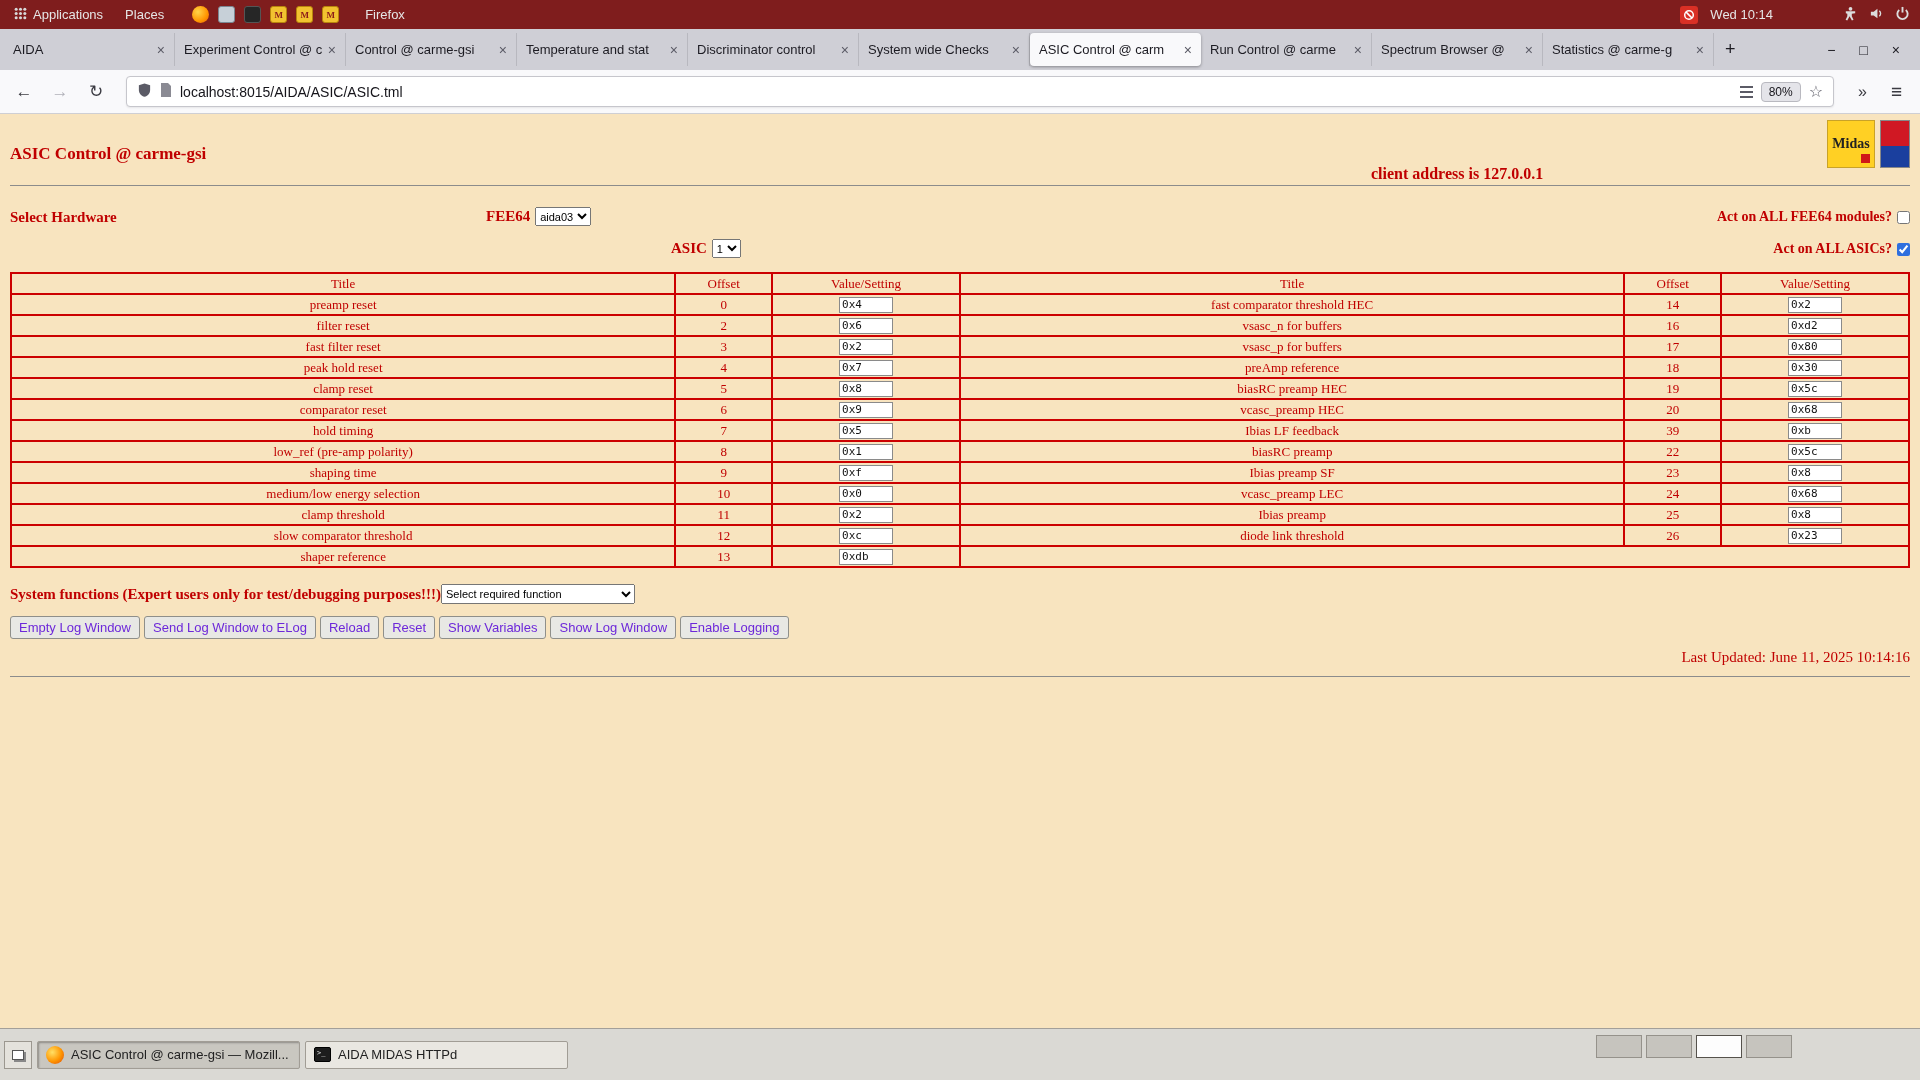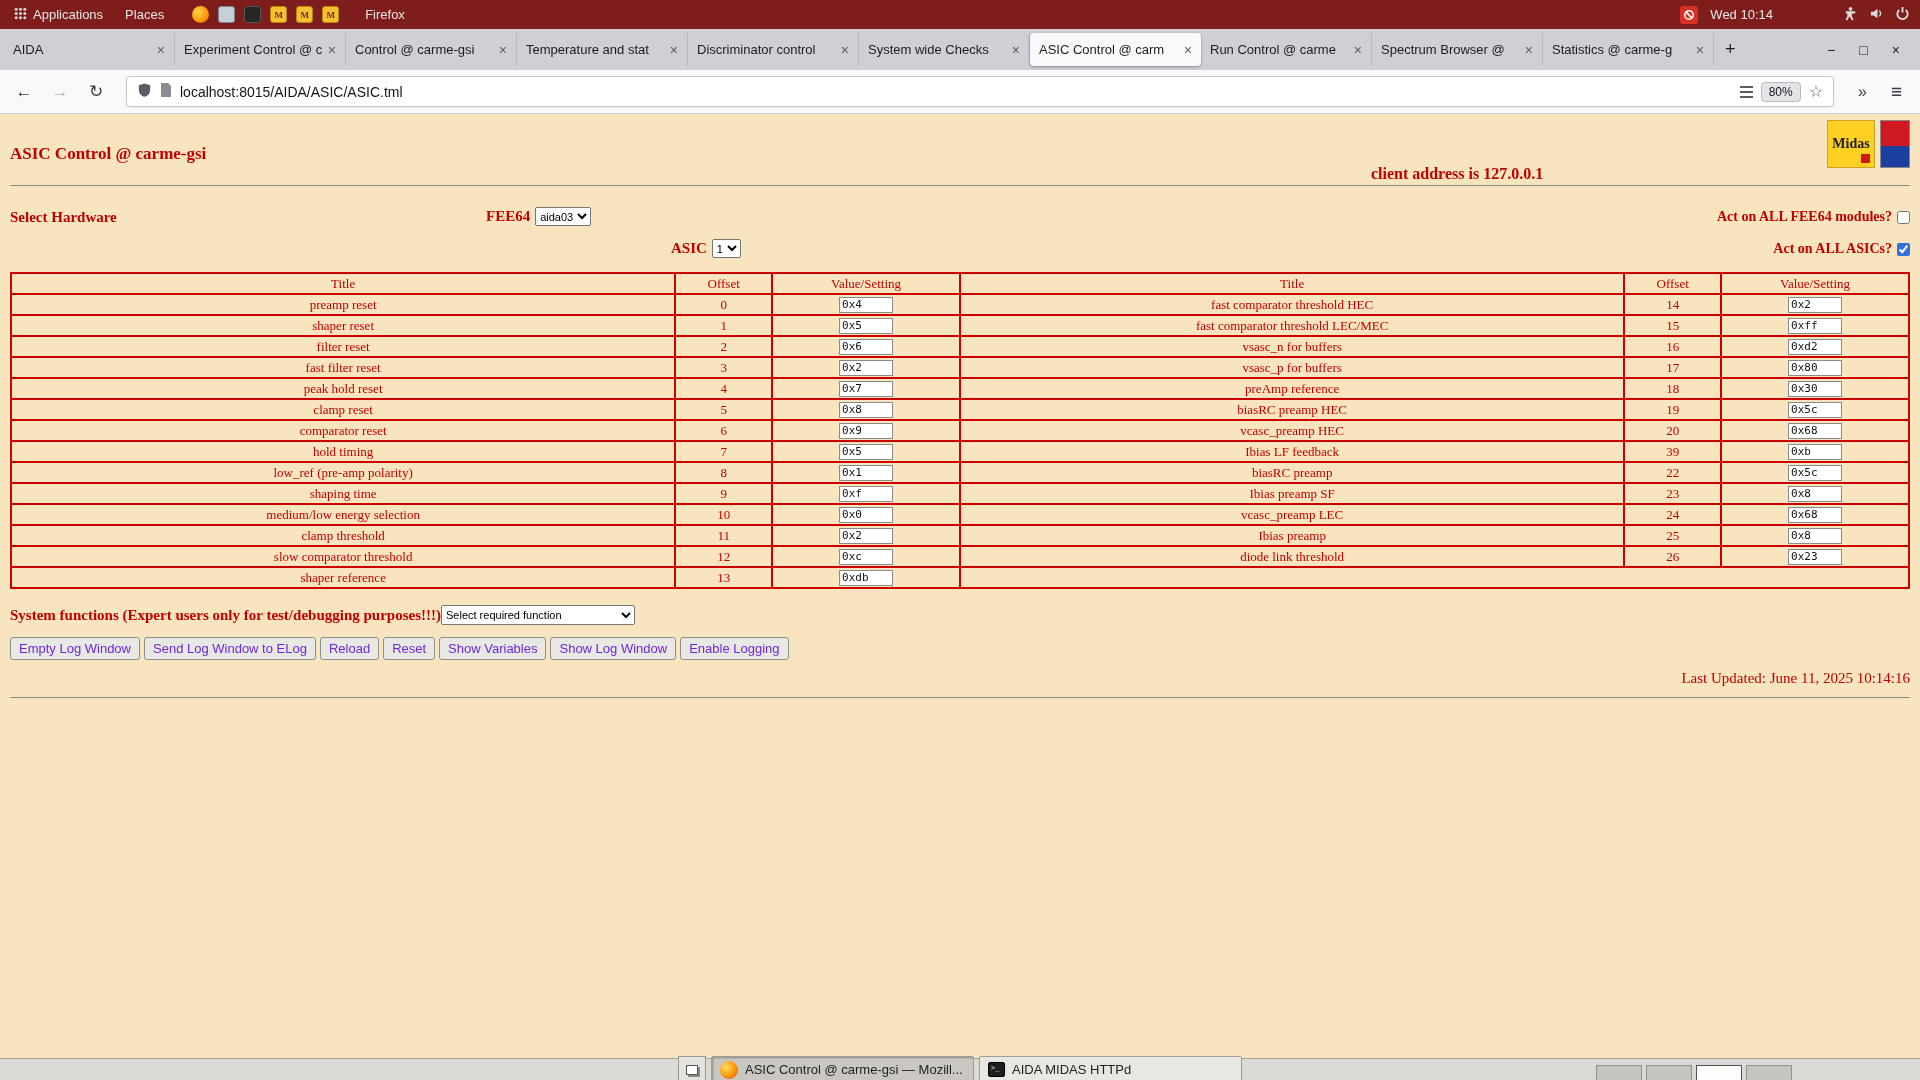--- a/index.html
+++ b/index.html
@@ -71,21 +71,21 @@
   .reg-input { width:54px; height:16px; font-size:11px; font-family:"DejaVu Sans Mono",monospace; border:1px solid #8a8a8a; background:#fff; color:#111; padding:0 2px; }
 
   .sysfunc-row { margin-top:16px; display:flex; align-items:center; font-size:15px; font-weight:bold; }
   select.func { font-size:11px; font-family:"Liberation Sans",sans-serif; width:194px; height:20px; }
   .log-buttons { margin-top:12px; display:flex; gap:4px; }
   .pbtn { font-size:13px; font-family:"Liberation Sans",sans-serif; padding:3px 8px; background:#e8e8e4; border:1px solid #8f8f8a; border-radius:3px; color:#6d28d9; }
   .last-updated { text-align:right; font-size:15px; margin-top:10px; }
   .rule2 { margin-top:10px; }
 
   
-  .taskbar { position:absolute; left:0; right:0; bottom:0; height:22px; background:#dad9d4; border-top:1px solid #a39f99; display:flex; align-items:center; padding:0 4px; gap:5px;justify-content:center; }
+  .taskbar { position:absolute; left:0; right:0; bottom:0; height:52px; background:#dad9d4; border-top:1px solid #a39f99; display:flex; align-items:center; padding:0 4px; gap:5px; }
   .show-desktop { width:28px; height:28px; border:1px solid #9b978f; background:#e4e2dc; display:flex; align-items:center; justify-content:center; }
   .sd-icon { width:12px; height:10px; border:1px solid #555; background:#fff; box-shadow:2px 2px 0 #888; }
   .task-btn { width:263px; height:28px; display:flex; align-items:center; gap:7px; padding:0 8px; font-size:13px; color:#222; border:1px solid #a19d95; background:#e9e7e1; border-radius:2px; overflow:hidden; }
   .task-btn.active { background:#c9c7c0; box-shadow:inset 1px 1px 2px rgba(0,0,0,.3); }
   .task-label { white-space:nowrap; overflow:hidden; }
   .ticon { flex:none; }
   .ticon.firefox-icon { width:18px; height:18px; border-radius:50%; background:radial-gradient(circle at 35% 35%, #ffe066, #ff9500 55%, #d9480f); }
   .ticon.terminal-icon { width:17px; height:15px; background:#1d1d1d; border:1px solid #000; border-radius:2px; position:relative; }
   .ticon.terminal-icon::after { content:">_"; color:#e8e8e8; font-size:7px; position:absolute; left:2px; top:1px; font-family:"DejaVu Sans Mono",monospace; }
   .pager { position:absolute; right:128px; top:6px; display:flex; gap:4px; }
@@ -283,28 +283,20 @@
     <tbody>
         <tr>
           <td class="c-title">preamp reset</td>
           <td class="c-offset">0</td>
           <td class="c-value"><input class="reg-input" type="text" value="0x4" style=""></td>
           <td class="c-title">fast comparator threshold HEC</td>
           <td class="c-offset">14</td>
           <td class="c-value"><input class="reg-input" type="text" value="0x2" style=""></td>
         </tr>
         <tr>
-          <td class="c-title">shaper reset</td>
-          <td class="c-offset">1</td>
-          <td class="c-value"><input class="reg-input" type="text" value="0x5" style=""></td>
-          <td class="c-title">fast comparator threshold LEC/MEC</td>
-          <td class="c-offset">15</td>
-          <td class="c-value"><input class="reg-input" type="text" value="0xff" style=""></td>
-        </tr>
-        <tr>
           <td class="c-title">filter reset</td>
           <td class="c-offset">2</td>
           <td class="c-value"><input class="reg-input" type="text" value="0x6" style=""></td>
           <td class="c-title">vsasc_n for buffers</td>
           <td class="c-offset">16</td>
           <td class="c-value"><input class="reg-input" type="text" value="0xd2" style=""></td>
         </tr>
         <tr>
           <td class="c-title">fast filter reset</td>
           <td class="c-offset">3</td>

